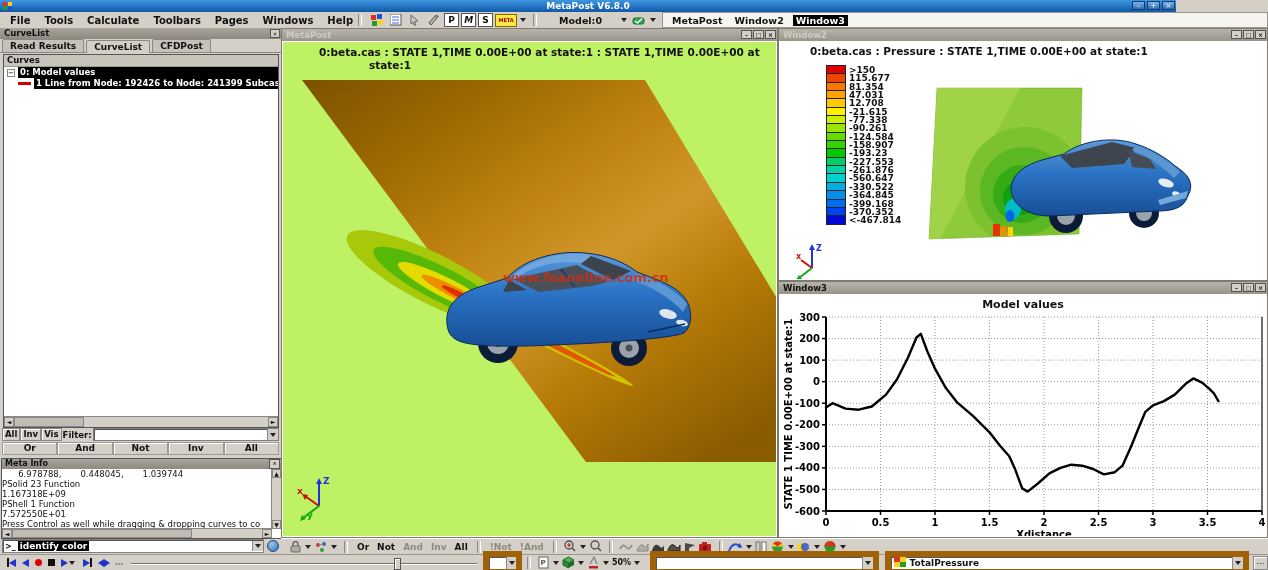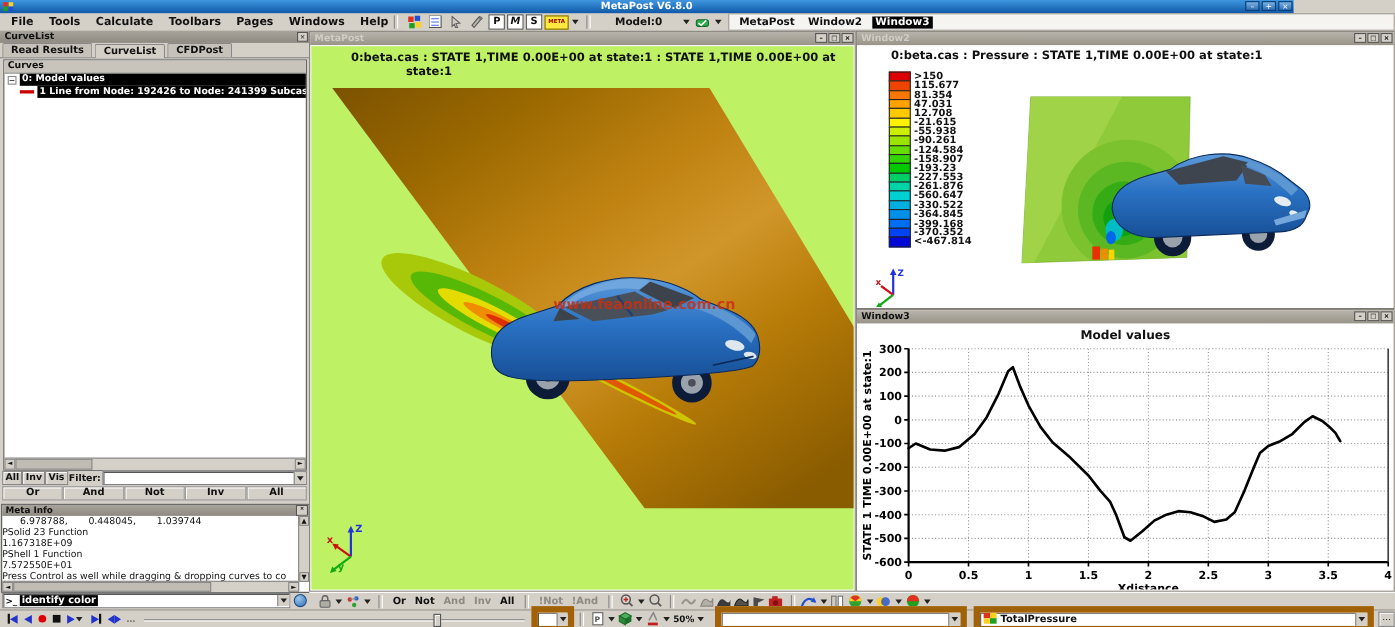--- a/index.html
+++ b/index.html
@@ -83,21 +83,21 @@
   
   #viewer-win{left:281px;top:28px;width:497px;height:510px}
   #viewer-content{position:absolute;left:1px;top:13px;right:1px;bottom:1px;background:#bef264;overflow:hidden}
   .hdr-text{font-size:10.5px;font-weight:bold;line-height:13px;white-space:nowrap}
   #viewer-hdr{position:absolute;left:36px;top:4px}
   #viewer-hdr2{padding-left:50px}
   #watermark{left:220px;top:228px;color:#cc2f10;font-size:13px;font-weight:bold;opacity:.85}
   #win2{left:778px;top:28px;width:490px;height:253px}
   #win2-content{position:absolute;left:1px;top:13px;right:1px;bottom:1px;background:#fff;overflow:hidden}
   #win2-hdr{position:absolute;left:30px;top:3px}
-  #legend{position:absolute;left:28px;top:24px}
+  #legend{position:absolute;left:46px;top:24px}
   .lg-row{display:flex;height:8.35px;align-items:stretch}
   .lg-swatch{width:20px;border:1px solid #222;margin-top:-1px;box-sizing:border-box}
   .lg-label{font-size:9px;font-weight:bold;line-height:8.2px;margin-left:3px;white-space:nowrap}
   #win3{left:778px;top:281px;width:490px;height:257px}
   #win3-content{position:absolute;left:1px;top:13px;right:1px;bottom:1px;background:#fff;overflow:hidden}
   #chart-title{text-align:center;font-size:11px;font-weight:bold;margin-top:3px}
   #chart-svg{position:absolute;left:0;top:12px}
   .tick{font-size:10px;font-weight:bold;font-family:"DejaVu Sans",sans-serif}
   .axlabel{font-size:10px;font-weight:bold;font-family:"DejaVu Sans",sans-serif}
   
@@ -427,21 +427,21 @@
         <div class="lg-row">
           <span class="lg-swatch" style="background: rgb(255, 201, 0);"></span>
           <span class="lg-label">12.708</span>
         </div>
         <div class="lg-row">
           <span class="lg-swatch" style="background: rgb(255, 242, 0);"></span>
           <span class="lg-label">-21.615</span>
         </div>
         <div class="lg-row">
           <span class="lg-swatch" style="background: rgb(204, 238, 0);"></span>
-          <span class="lg-label">-55.938</span>
+          <span class="lg-label">-77.338</span>
         </div>
         <div class="lg-row">
           <span class="lg-swatch" style="background: rgb(153, 228, 0);"></span>
           <span class="lg-label">-90.261</span>
         </div>
         <div class="lg-row">
           <span class="lg-swatch" style="background: rgb(102, 221, 0);"></span>
           <span class="lg-label">-124.584</span>
         </div>
         <div class="lg-row">

